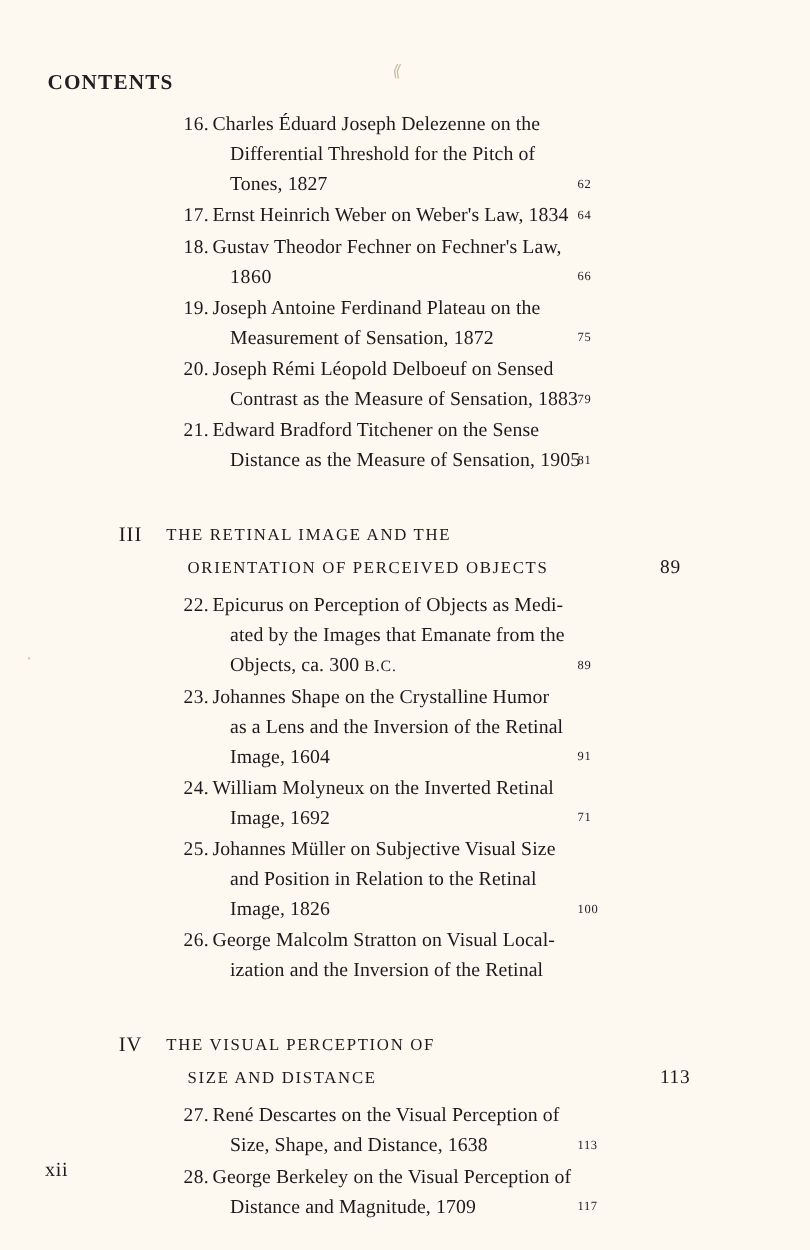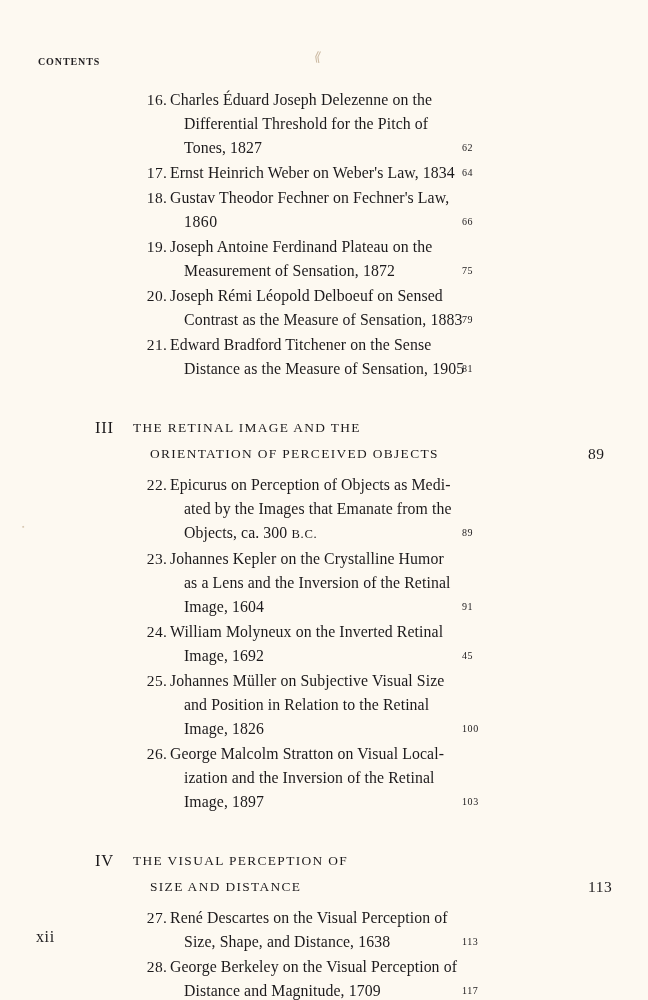--- a/index.html
+++ b/index.html
@@ -20,21 +20,21 @@
   .page {
     position: absolute;
     inset: 0;
   }
 
   
   .running-head {
     position: absolute;
     left: 38px;
     top: 56px;
-    font-size: 10px;
+    font-size: 17px;
     letter-spacing: 0.9px;
     font-weight: 700;
     color: #211f21;
   }
 
   
   .speck {
     position: absolute;
     background: transparent;
     color: #cdbba4;
@@ -106,20 +106,21 @@
   
   .fig1 {
     font-variant: normal;
     letter-spacing: 0.5px;
   }
 
   
   .part {
     position: relative;
     padding-left: 95px;
+    padding-right: 60px;
     margin-top: 34px;
   }
   .part .roman {
     position: absolute;
     left: 95px;
     top: 0;
     font-size: 16.5px;
     line-height: 26px;
     letter-spacing: 0.8px;
   }
@@ -283,41 +284,41 @@
             <span>Objects, ca. 300&nbsp;<span class="sc">B.C.</span></span>
             <span class="folio">89</span>
           </div>
         </div>
       </div>
 
       <div class="entry">
         <div class="num">23.</div>
         <div class="body">
           <div class="line just">
-            <span>Johannes Kepler on the Crystalline Humor</span>
+            <span>Johannes Shape on the Crystalline Humor</span>
           </div>
           <div class="line ind">
             <span>as a Lens and the Inversion of the Retinal</span>
           </div>
           <div class="line ind">
             <span>Image, 1604</span>
             <span class="folio">91</span>
           </div>
         </div>
       </div>
 
       <div class="entry">
         <div class="num">24.</div>
         <div class="body">
           <div class="line just">
             <span>William Molyneux on the Inverted Retinal</span>
           </div>
           <div class="line ind">
             <span>Image, 1692</span>
-            <span class="folio">45</span>
+            <span class="folio">71</span>
           </div>
         </div>
       </div>
 
       <div class="entry">
         <div class="num">25.</div>
         <div class="body">
           <div class="line just">
             <span>Johannes Müller on Subjective Visual Size</span>
           </div>
@@ -332,24 +333,20 @@
       </div>
 
       <div class="entry">
         <div class="num">26.</div>
         <div class="body">
           <div class="line just">
             <span>George Malcolm Stratton on Visual Local-</span>
           </div>
           <div class="line just ind">
             <span>ization and the Inversion of the Retinal</span>
-          </div>
-          <div class="line ind">
-            <span>Image, 1897</span>
-            <span class="folio">103</span>
           </div>
         </div>
       </div>
 
     </div>
 
     <div class="part">
       <div class="roman">IV</div>
       <div class="title">
         <div class="line">THE VISUAL PERCEPTION OF</div>

